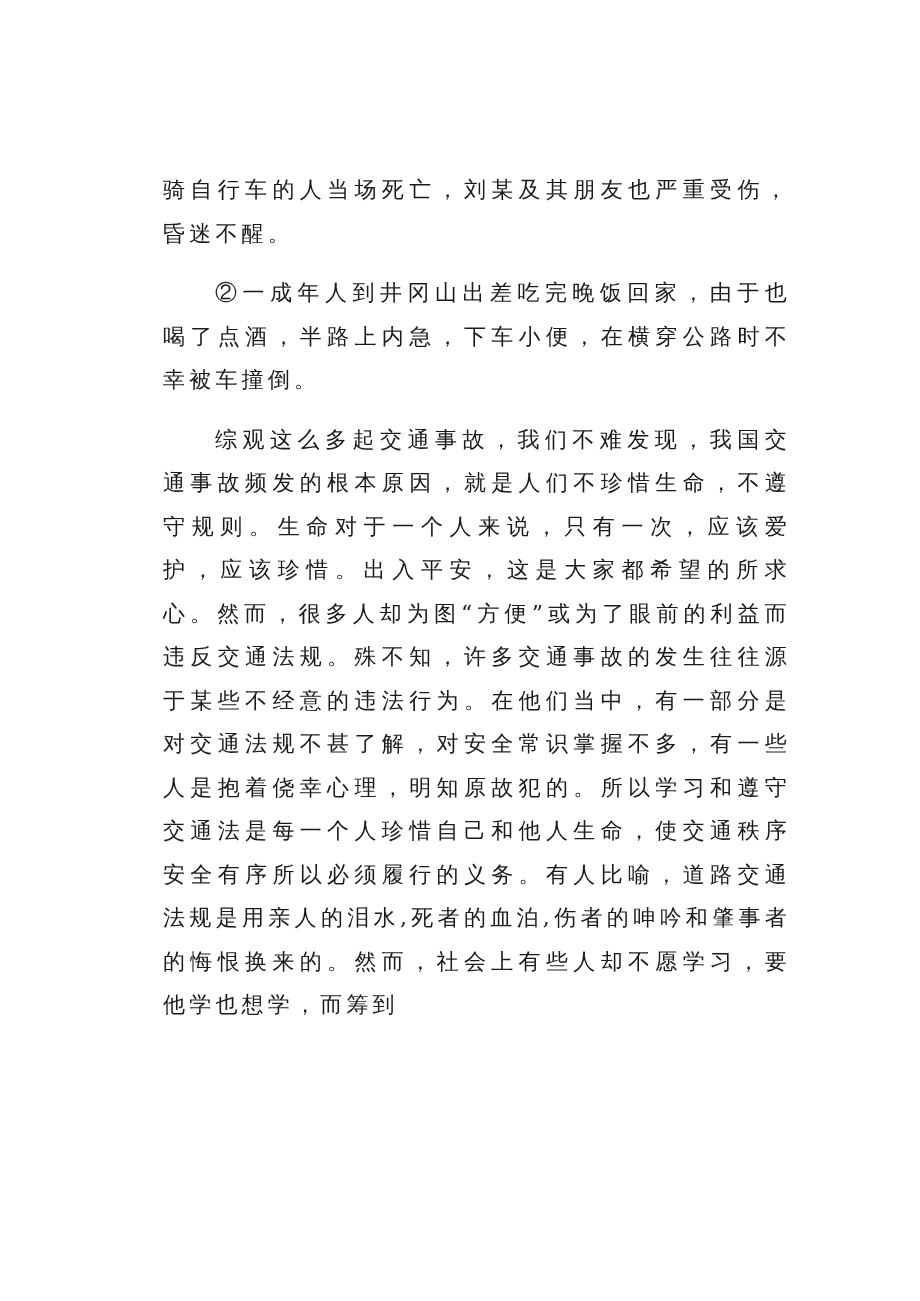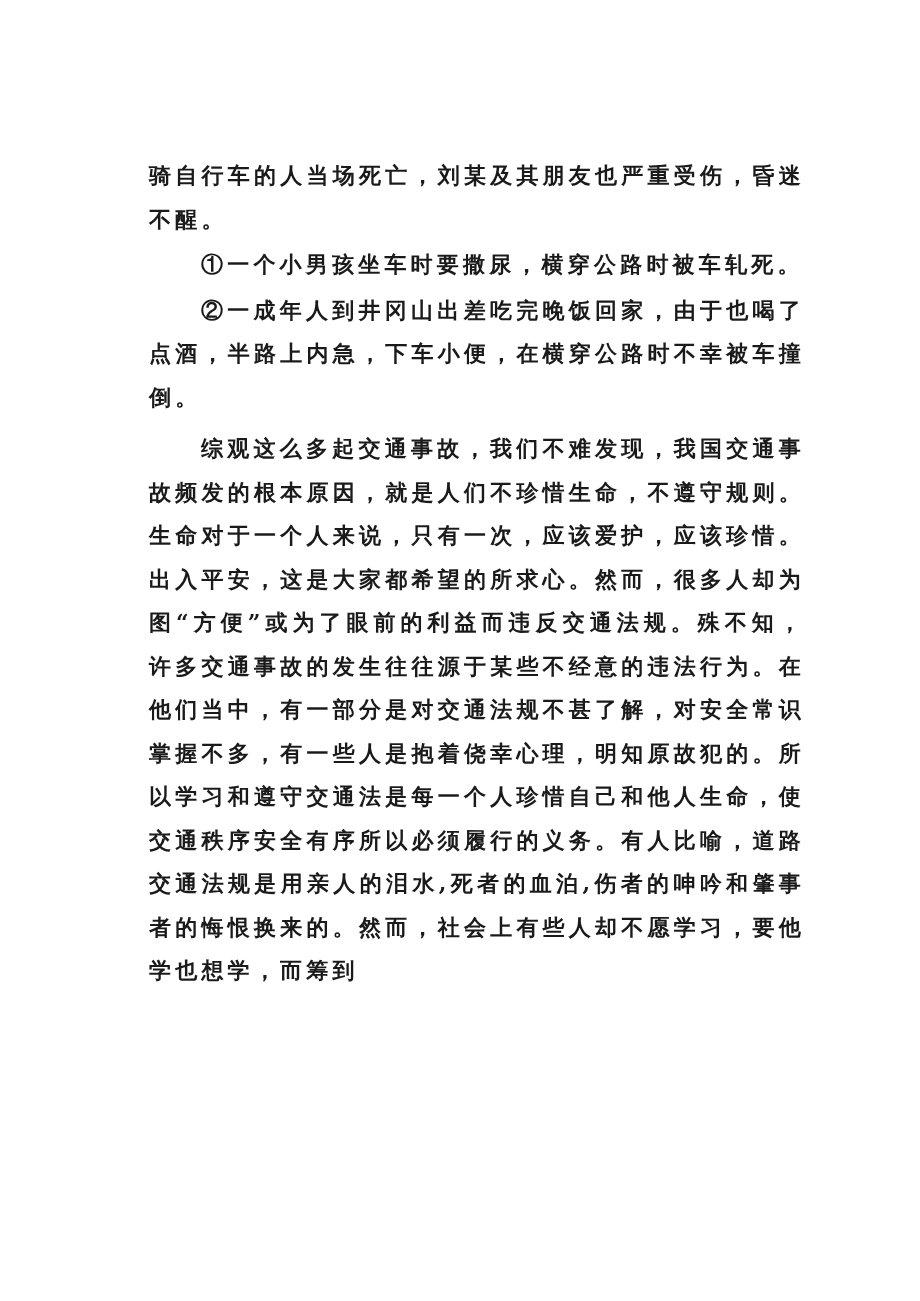--- a/index.html
+++ b/index.html
@@ -8,25 +8,24 @@
       position: absolute;
       left: 147px;
       top: 152px;
       width: 660px;
       font-family: "DejaVu Serif", "Liberation Serif", serif;
       font-size: 22px;
       color: #1a1a1a;
       letter-spacing: 4.2px;
       line-height: 43.5px;
     }
-    .para { margin: 2px; padding: 0; text-align: justify; font-weight: bold; }
+    .para { margin: 16px; padding: 0; text-align: justify; }
     .indent { text-indent: 52px; }
     .gap { margin-top: 8px; }
   </style>
 </head>
 <body>
 
 <div class="page">
   <p class="para">骑自行车的人当场死亡，刘某及其朋友也严重受伤，昏迷不醒。</p>
-  <p class="para indent">①一个小男孩坐车时要撒尿，横穿公路时被车轧死。</p>
   <p class="para indent">②一成年人到井冈山出差吃完晚饭回家，由于也喝了点酒，半路上内急，下车小便，在横穿公路时不幸被车撞倒。</p>
   <p class="para indent gap">综观这么多起交通事故，我们不难发现，我国交通事故频发的根本原因，就是人们不珍惜生命，不遵守规则。生命对于一个人来说，只有一次，应该爱护，应该珍惜。出入平安，这是大家都希望的所求心。然而，很多人却为图“方便”或为了眼前的利益而违反交通法规。殊不知，许多交通事故的发生往往源于某些不经意的违法行为。在他们当中，有一部分是对交通法规不甚了解，对安全常识掌握不多，有一些人是抱着侥幸心理，明知原故犯的。所以学习和遵守交通法是每一个人珍惜自己和他人生命，使交通秩序安全有序所以必须履行的义务。有人比喻，道路交通法规是用亲人的泪水,死者的血泊,伤者的呻吟和肇事者的悔恨换来的。然而，社会上有些人却不愿学习，要他学也想学，而筹到</p>
 </div>
 
 </body></html>

